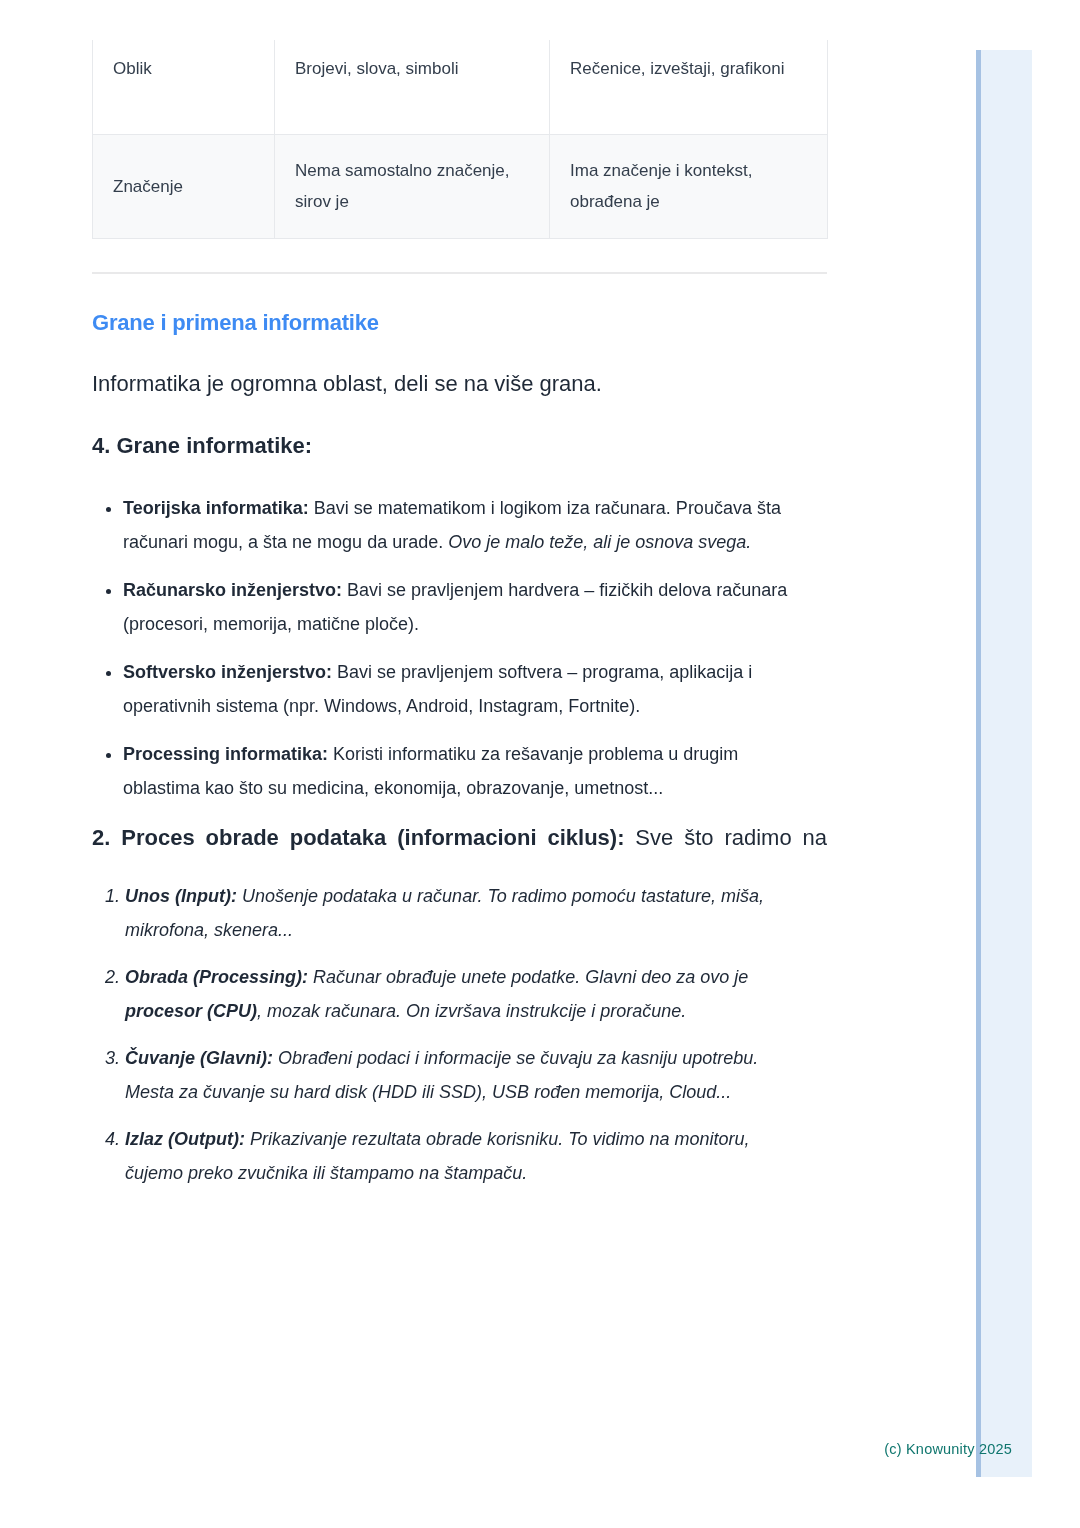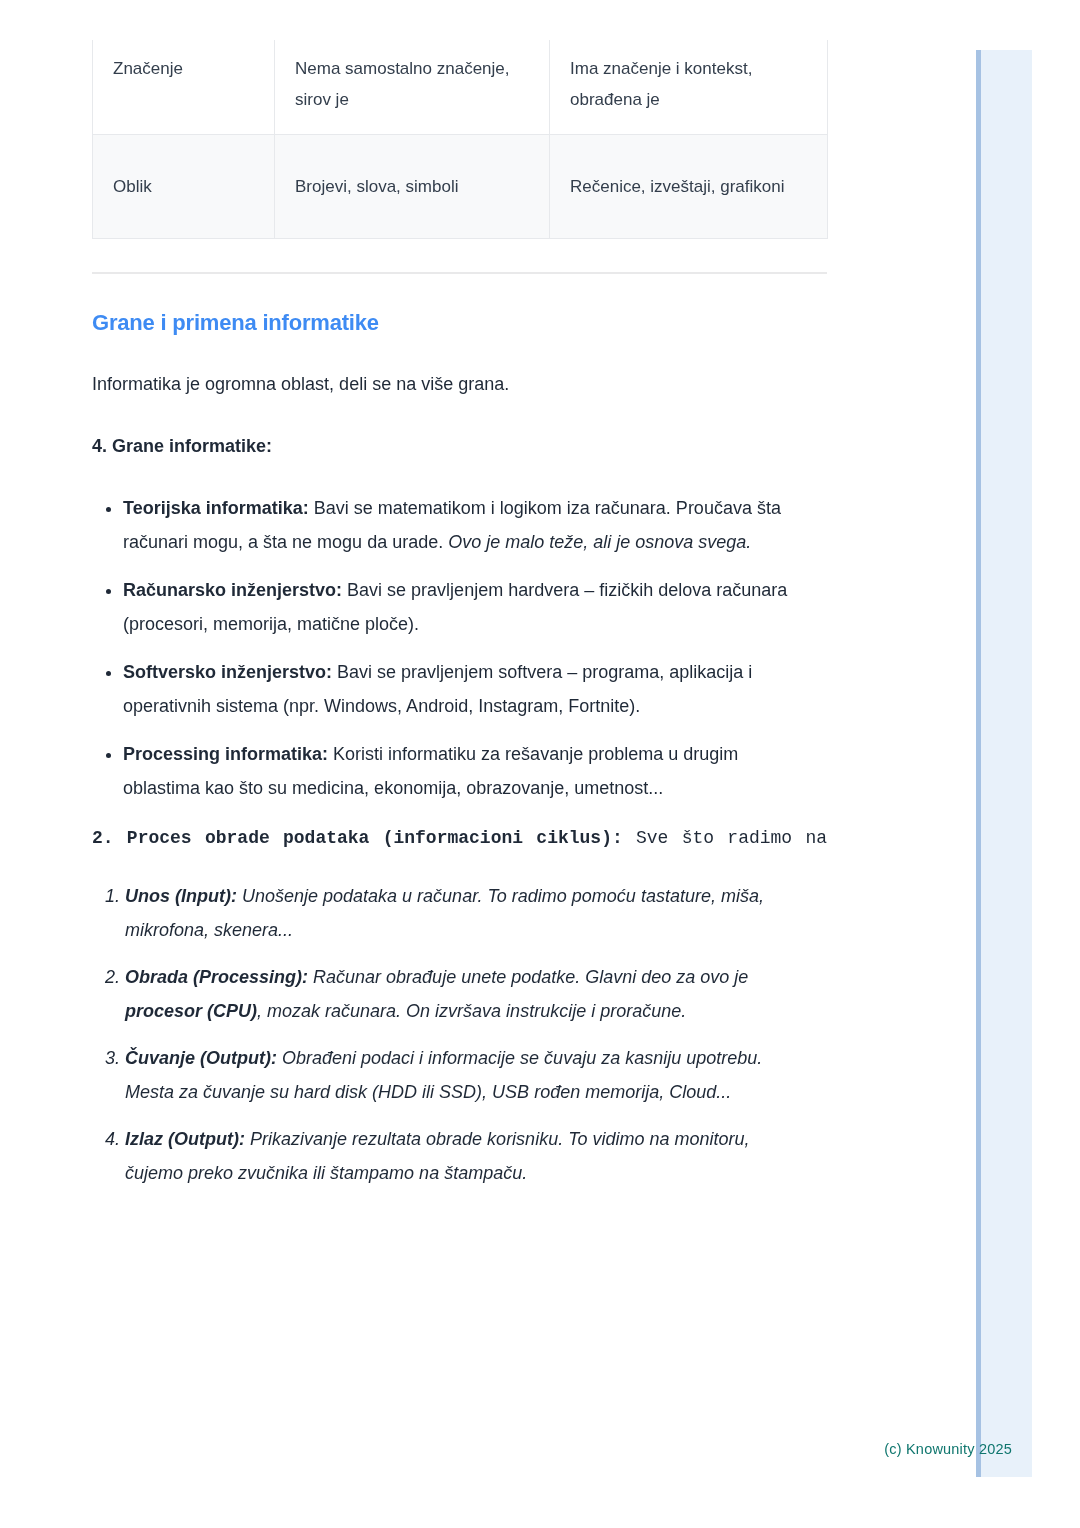--- a/index.html
+++ b/index.html
@@ -50,21 +50,21 @@
   
   .heading {
     margin: 30px 0 0 0;
     font-size: 22px;
     line-height: 37px;
     font-weight: 700;
     color: #3e8bf3;
     letter-spacing: -0.2px;
   }
   .body-text {
-    font-size: 18px;
+    font-size: 22px;
     line-height: 34px;
     margin: 0;
   }
   .intro      { margin-top: 26px; }
   .subheading { margin-top: 28px; font-weight: 700; }
   
   .branches {
     margin: 28px 0 0 0;
     padding-left: 31px;
     list-style: disc;
@@ -75,21 +75,20 @@
     margin-bottom: 14px;
     padding-right: 28px;
   }
   .branches li::marker { color: #1f2937; }
   
   .process { margin-top: 16px; }
   .jline {
     display: block;
     text-align: justify;
     text-align-last: justify;
-    font-family: Liberation Mono, monospace;
   }
   .pline { display: block; }
   
   .steps {
     margin: 24px 0 0 0;
     padding-left: 33px;
     list-style: decimal;
   }
   .steps li {
     font-size: 18px;
@@ -132,28 +131,28 @@
   <div class="content">
 
     <table class="doc-table">
       <colgroup>
         <col style="width:182px">
         <col style="width:275px">
         <col style="width:278px">
       </colgroup>
       <tbody>
         <tr>
+          <td>Oblik</td>
+          <td>Brojevi, slova, simboli</td>
+          <td>Rečenice, izveštaji, grafikoni</td>
+        </tr>
+        <tr>
           <td>Značenje</td>
           <td>Nema samostalno značenje, sirov je</td>
           <td>Ima značenje i kontekst, obrađena je</td>
-        </tr>
-        <tr>
-          <td>Oblik</td>
-          <td>Brojevi, slova, simboli</td>
-          <td>Rečenice, izveštaji, grafikoni</td>
         </tr>
       </tbody>
     </table>
 
     <hr class="divider">
 
     <h2 class="heading">Grane i primena informatike</h2>
 
     <p class="body-text intro">Informatika je ogromna oblast, deli se na više grana.</p>
 
@@ -166,21 +165,21 @@
       <li><strong>Processing informatika:</strong><span> Koristi informatiku za rešavanje problema u drugim oblastima kao što su medicina, ekonomija, obrazovanje, umetnost...</span></li>
     </ul>
 
     <p class="body-text process">
       <span class="jline"><strong>2. Proces obrade podataka (informacioni ciklus):</strong><span> Sve što radimo na</span></span>
     </p>
 
     <ol class="steps">
       <li><strong>Unos (Input):</strong><span> Unošenje podataka u računar. To radimo pomoću tastature, miša, mikrofona, skenera...</span></li>
       <li><strong>Obrada (Processing):</strong><span> Računar obrađuje unete podatke. Glavni deo za ovo je </span><strong>procesor (CPU)</strong><span>, mozak računara. On izvršava instrukcije i proračune.</span></li>
-      <li><strong>Čuvanje (Output):</strong><span> Obrađeni podaci i informacije se čuvaju za kasniju upotrebu. Mesta za čuvanje su hard disk (HDD ili SSD), USB rođen memorija, Cloud...</span></li>
+      <li><strong>Čuvanje (Glavni):</strong><span> Obrađeni podaci i informacije se čuvaju za kasniju upotrebu. Mesta za čuvanje su hard disk (HDD ili SSD), USB rođen memorija, Cloud...</span></li>
       <li><strong>Izlaz (Output):</strong><span> Prikazivanje rezultata obrade korisniku. To vidimo na monitoru, čujemo preko zvučnika ili štampamo na štampaču.</span></li>
     </ol>
 
   </div>
 
   <div class="side-bar"></div>
 
   <div class="watermark">(c) Knowunity 2025</div>
 
 </div>

